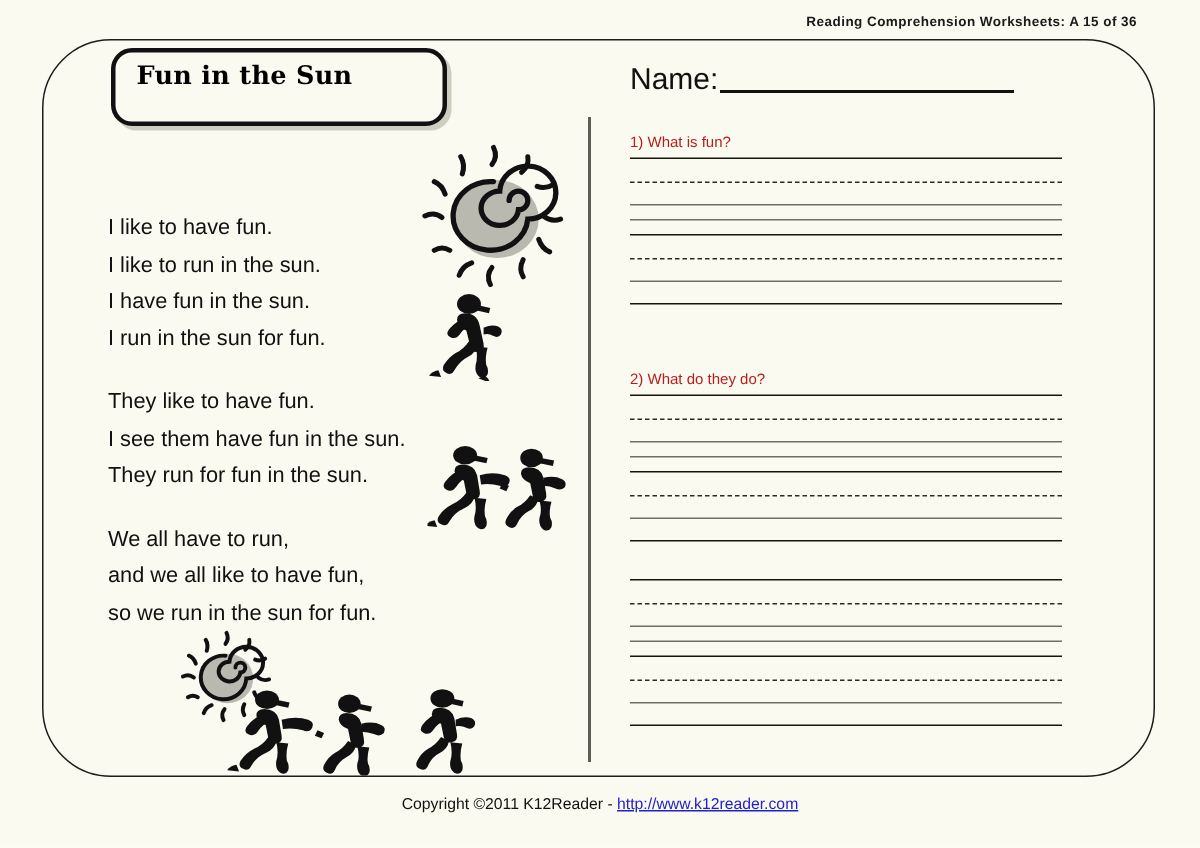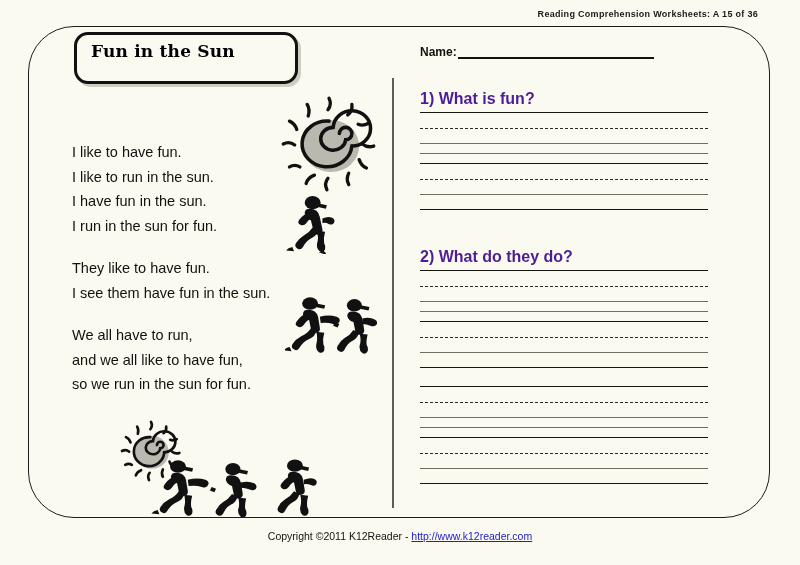--- a/index.html
+++ b/index.html
@@ -98,39 +98,39 @@
 
   
   .name-row {
     position: absolute;
     left: 420px;
     top: 42px;
     font-size: 16px;
     color: #111;
     white-space: nowrap;
   }
-  .name-label { font-size: 12px; font-weight: bold; }
+  .name-label { font-size: 20px; }
   .name-blank {
     display: inline-block;
     width: 196px;
     border-bottom: 2px solid #111;
     height: 15px;
     vertical-align: -3px;
     margin-left: 1px;
   }
 
   .qblock { position: absolute; left: 420px; width: 288px; }
   .qblock.q1 { top: 90px; }
   .qblock.q2 { top: 248px; }
   .qblock.q3 { top: 386px; }
 
   .q-text {
-    font-size: 16px;
-    font-weight: bold;
-    color: #4c1d95;
+    font-size: 10px;
+    font-weight: normal;
+    color: #b91c1c;
     margin-bottom: 4px;
     white-space: nowrap;
   }
 
   .rule-set { width: 288px; }
   .rule {
     width: 100%;
     height: 0;
     box-sizing: border-box;
   }
@@ -183,20 +183,21 @@
 <div class="passage">
   <div class="stanza">
     <div class="line">I like to have fun.</div>
     <div class="line">I like to run in the sun.</div>
     <div class="line">I have fun in the sun.</div>
     <div class="line">I run in the sun for fun.</div>
   </div>
   <div class="stanza">
     <div class="line">They like to have fun.</div>
     <div class="line">I see them have fun in the sun.</div>
+    <div class="line">They run for fun in the sun.</div>
   </div>
   <div class="stanza">
     <div class="line">We all have to run,</div>
     <div class="line">and we all like to have fun,</div>
     <div class="line">so we run in the sun for fun.</div>
   </div>
 </div>
 
 <div class="name-row">
   <span class="name-label">Name:</span><span class="name-blank" placeholder=""></span>

